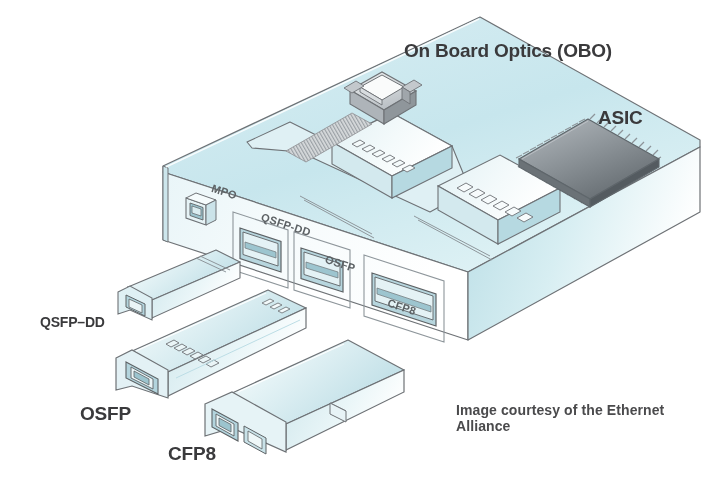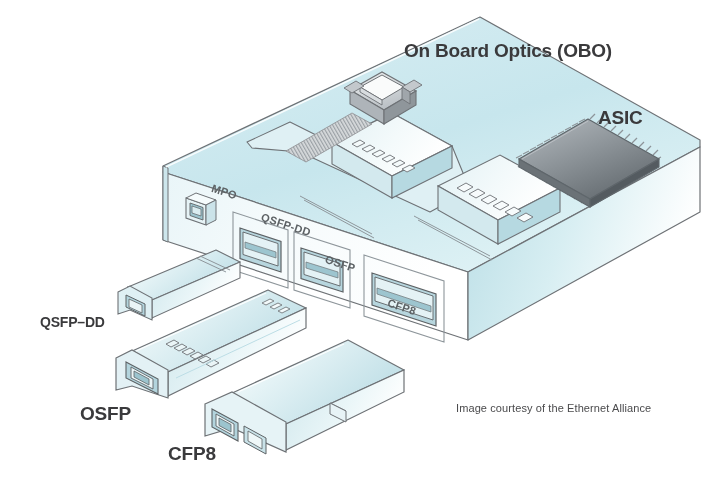--- a/index.html
+++ b/index.html
@@ -21,21 +21,21 @@
     line-height:1;
   }
   #label-obo{left:404px;top:41px;font-size:19px;}
   #label-asic{left:598px;top:108px;font-size:19px;}
   #label-qsfpdd{left:40px;top:315px;font-size:14px;}
   #label-osfp{left:80px;top:404px;font-size:19px;}
   #label-cfp8{left:168px;top:444px;font-size:19px;}
 
   #credit{
     position:absolute;left:456px;top:402px;
-    font-size:11px;font-weight:400;color:#4a4a4c;
+    font-size:14px;font-weight:700;color:#4a4a4c;
     letter-spacing:0.1px;
   }
 
   .ptxt{
     fill:#5d6265;
     font-family:"Liberation Sans",sans-serif;
     font-weight:700;
     font-size:11px;
     letter-spacing:0.3px;
   }

